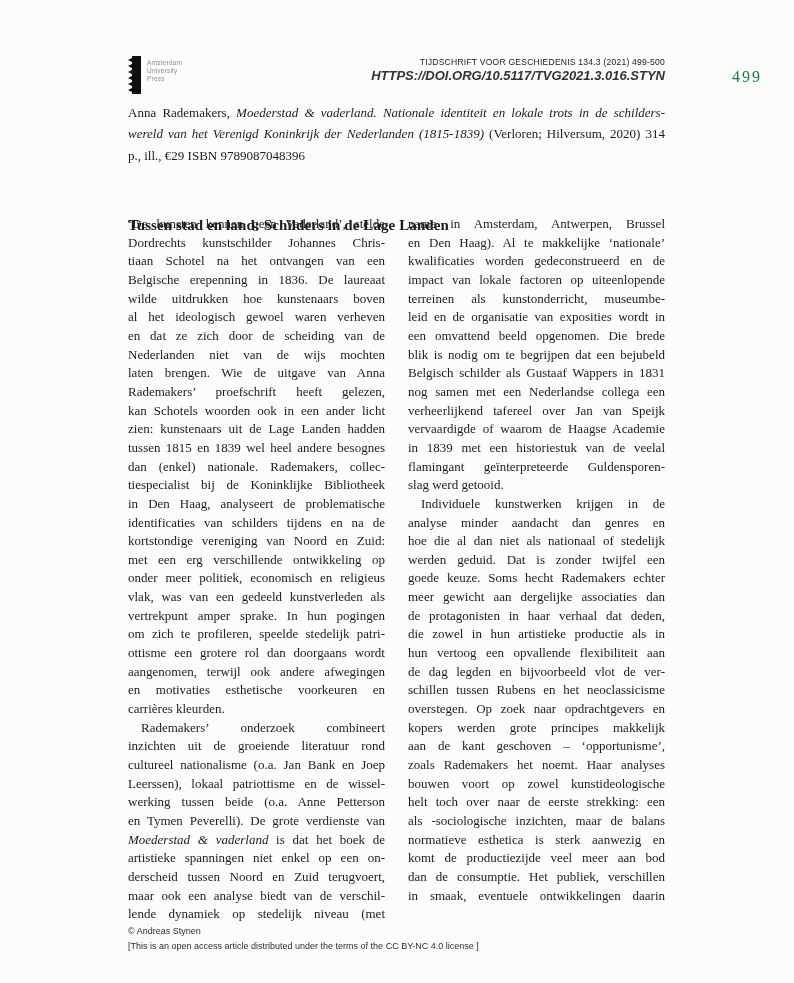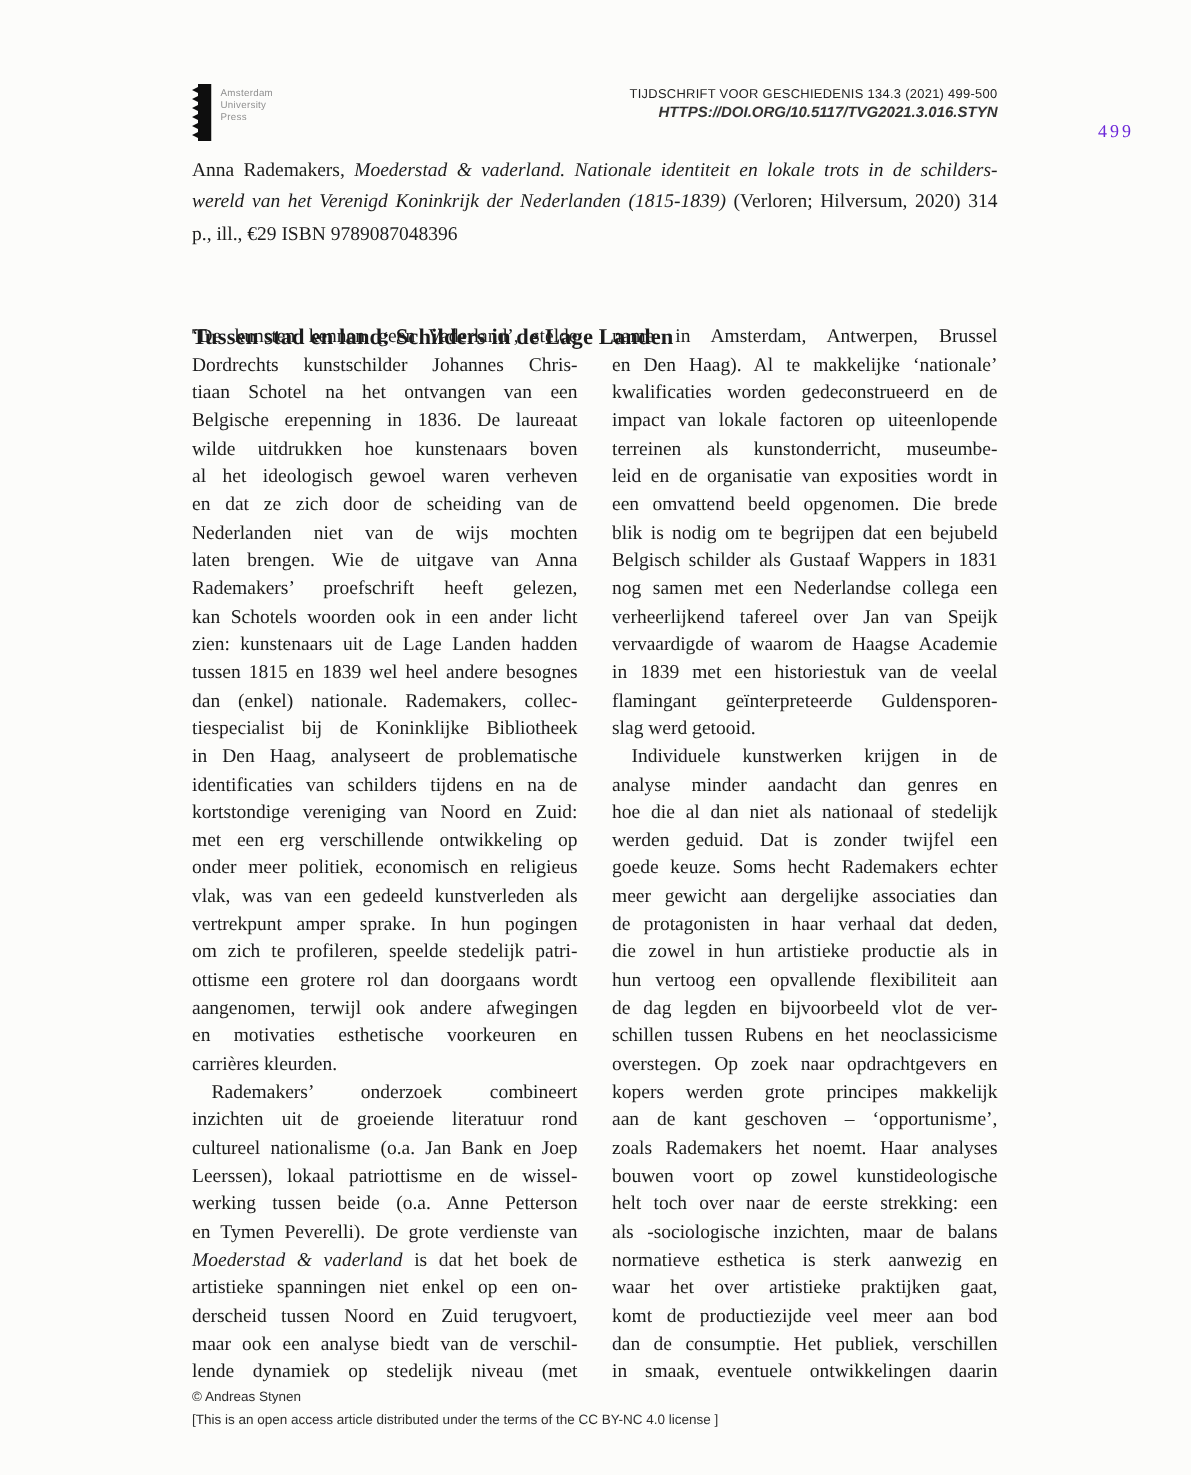--- a/index.html
+++ b/index.html
@@ -16,23 +16,23 @@
   #logo svg { display:block; }
   .logo-text {
     font-family:"Liberation Sans", sans-serif;
     font-size:6.5px; line-height:8px; color:#8f8f8f; padding-top:3px;
     letter-spacing:0.2px;
   }
   #meta { top:56px; left:128px; width:537px; text-align:right;
     font-family:"Liberation Sans", sans-serif; }
   .journal-line { font-size:8.6px; font-weight:400; letter-spacing:0.2px;
     color:#222; line-height:13px; }
-  .doi-line { font-size:10px; font-style:italic; font-weight:600;
+  .doi-line { font-size:13px; font-style:italic; font-weight:600;
     color:#333; line-height:13px; }
-  #pagenum { top:80px; left:732px; font-size:12px; letter-spacing:2px; color:#6d28d9; }
+  #pagenum { top:68px; left:732px; font-size:16px; letter-spacing:2px; color:#15803d; }
 
   
   .bl { text-align:justify; text-align-last:justify; }
   .bl.end { text-align-last:left; }
   .bl.ind { text-indent:13px; }
   .em { font-style:italic; }
 
   
   #citation { top:102px; left:128px; width:537px; font-size:13px; }
   #citation .bl { line-height:21.4px; }
@@ -149,21 +149,20 @@
     <div class="bl"><span>de dag legden en bijvoorbeeld vlot de ver-</span></div>
     <div class="bl"><span>schillen tussen Rubens en het neoclassicisme</span></div>
     <div class="bl"><span>overstegen. Op zoek naar opdrachtgevers en</span></div>
     <div class="bl"><span>kopers werden grote principes makkelijk</span></div>
     <div class="bl"><span>aan de kant geschoven – ‘opportunisme’,</span></div>
     <div class="bl"><span>zoals Rademakers het noemt. Haar analyses</span></div>
     <div class="bl"><span>bouwen voort op zowel kunstideologische</span></div>
     <div class="bl"><span>helt toch over naar de eerste strekking: een</span></div>
     <div class="bl"><span>als -sociologische inzichten, maar de balans</span></div>
     <div class="bl"><span>normatieve esthetica is sterk aanwezig en</span></div>
-    <div class="bl"><span>waar het over artistieke praktijken gaat,</span></div>
     <div class="bl"><span>komt de productiezijde veel meer aan bod</span></div>
     <div class="bl"><span>dan de consumptie. Het publiek, verschillen</span></div>
     <div class="bl"><span>in smaak, eventuele ontwikkelingen daarin</span></div>
   </div>
 
 <div id="footer" class="abs">
   <div>© Andreas Stynen</div>
   <div>[This is an open access article distributed under the terms of the CC BY-NC 4.0 license ]</div>
 </div>
 

